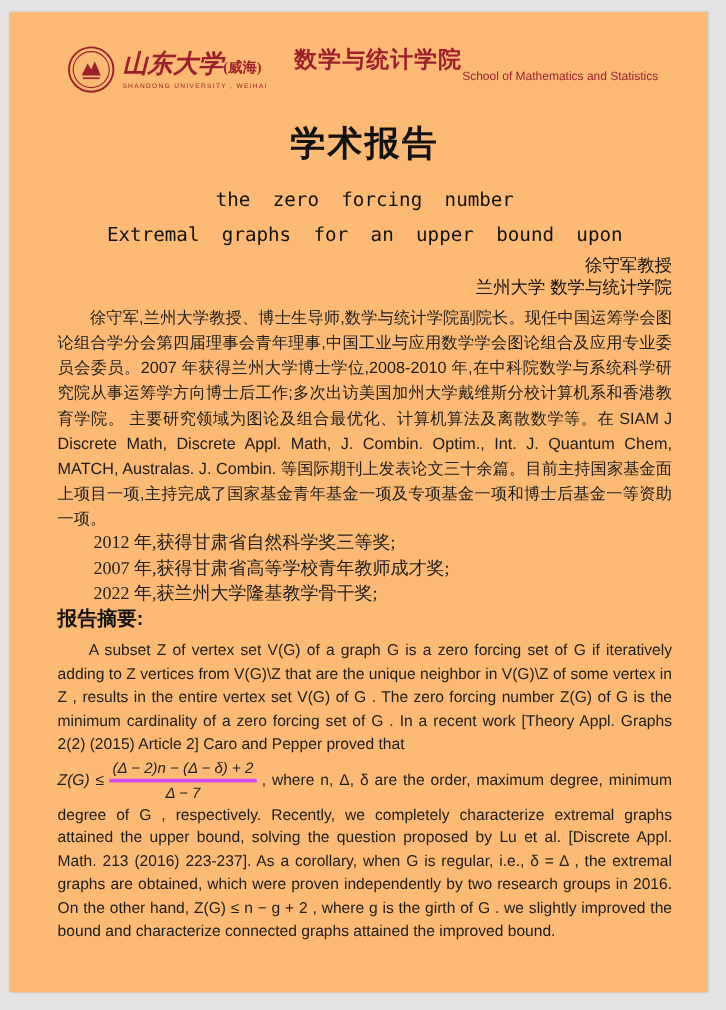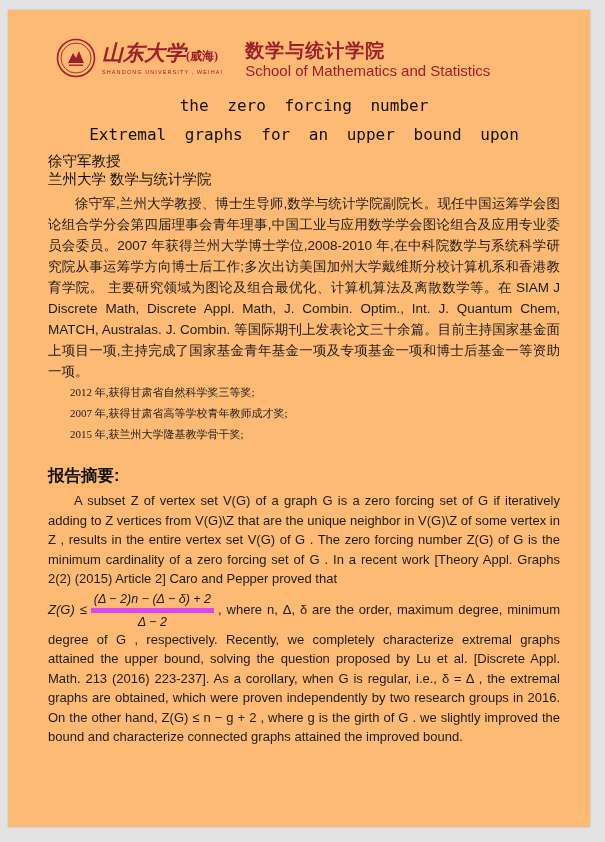--- a/index.html
+++ b/index.html
@@ -29,79 +29,79 @@
     font-style: italic; font-weight: bold;
     font-size: 21px; line-height: 22px;
     color: #9e1f2c; white-space: nowrap;
   }
   .uni-cn .campus { font-size: 12px; font-style: normal; }
   .uni-en {
     font-family: "Liberation Sans", sans-serif;
     font-size: 5.5px; letter-spacing: 1.1px;
     color: #9e1f2c; margin-top: 2px; white-space: nowrap;
   }
-  .school-group { display: flex; flex-direction: column; margin-top: 2px; }
+  .school-group { display: flex; flex-direction: row; margin-top: 2px; text-align: right; }
   .school-cn {
     font-family: "Liberation Sans", sans-serif;
     font-weight: bold; font-size: 19px; line-height: 21px;
     color: #9e1f2c; letter-spacing: 1px;
   }
   .school-en {
     font-family: "Liberation Sans", sans-serif;
-    font-size: 15px; color: #9e1f2c; margin-top: 1px;
+    font-size: 10px; color: #9e1f2c; margin-top: 19px;
   }
   
   .doc-title {
     font-family: "Liberation Sans", sans-serif;
     font-size: 29px; font-weight: bold;
     text-align: center; margin: 22px 0 0 0; letter-spacing: 2px;
     color: #111;
   }
   .talk-title {
     font-family: "DejaVu Sans Mono", monospace;
     font-size: 16px; text-align: center;
     margin-top: 12px; line-height: 29px;
     word-spacing: 9px; color: #111;
   }
   .speaker, .affiliation {
     font-family: "Liberation Sans", sans-serif;
-    font-size: 14.5px; text-align: left; line-height: 18px; color: #111;
+    font-size: 14.5px; text-align: right; line-height: 18px; color: #111;
   }
   .speaker { margin-top: 3px; }
   
   .sec-heading {
     font-family: "Liberation Sans", sans-serif;
     font-size: 16.5px; font-weight: bold; color: #111;
     margin: 0; line-height: 20px;
   }
   .bio-heading { margin-top: 15px; }
-  .abs-heading { margin-top: 20px; }
+  .abs-heading { }
   
   .body-par {
     font-family: Liberation Sans, sans-serif;
     font-size: 13.5px; line-height: 21px;
     text-align: justify; margin: 5px 0 0 0;
     text-indent: 2em; color: #1c1c1c;
   }
   .award-line {
     font-family: "Liberation Serif", serif;
-    font-size: 11px; line-height: 21px;
+    font-size: 15px; line-height: 21px;
     padding-left: 2em; color: #1c1c1c;
   }
   .abstract-par {
     font-size: 13px; line-height: 19.5px; margin-top: 6px;
   }
   .formula-par { text-indent: 0; margin-top: 2px; }
   .math { font-style: italic; }
   .frac {
     display: inline-flex; flex-direction: column;
     vertical-align: middle; text-align: center;
     margin: 0 4px; line-height: 16px; font-size: 12.5px;
   }
-  .frac .num { display: block; padding: 0 3px 1px 3px; border-bottom: 5px solid #d946ef; }
+  .frac .num { display: block; padding: 0 3px 1px 3px; border-bottom: 3px solid #d946ef; }
   .frac .den { display: block; padding-top: 1px; }
   
   .details { margin-top: 17px; }
   .detail-line {
     font-family: "Liberation Sans", sans-serif;
     font-weight: bold; font-size: 16px; line-height: 24px; color: #111;
   }
 </style>
 </head>
 <body>
@@ -122,42 +122,43 @@
         </div>
         <div class="uni-en">SHANDONG UNIVERSITY , WEIHAI</div>
       </div>
     </div>
     <div class="school-group">
       <div class="school-cn">数学与统计学院</div>
       <div class="school-en">School of Mathematics and Statistics</div>
     </div>
   </header>
 
+  <h1 class="doc-title">学术报告</h1>
 
   <div class="talk-title">
     <div>the zero forcing number</div>
     <div>Extremal graphs for an upper bound upon</div>
   </div>
 
   <div class="speaker">徐守军教授</div>
   <div class="affiliation">兰州大学 数学与统计学院</div>
 
   <section>
     <p class="body-par">徐守军,兰州大学教授、博士生导师,数学与统计学院副院长。现任中国运筹学会图论组合学分会第四届理事会青年理事,中国工业与应用数学学会图论组合及应用专业委员会委员。2007 年获得兰州大学博士学位,2008-2010 年,在中科院数学与系统科学研究院从事运筹学方向博士后工作;多次出访美国加州大学戴维斯分校计算机系和香港教育学院。 主要研究领域为图论及组合最优化、计算机算法及离散数学等。在 SIAM J Discrete Math, Discrete Appl. Math, J. Combin. Optim., Int. J. Quantum Chem, MATCH, Australas. J. Combin. 等国际期刊上发表论文三十余篇。目前主持国家基金面上项目一项,主持完成了国家基金青年基金一项及专项基金一项和博士后基金一等资助一项。</p>
     <div class="award-line">2012 年,获得甘肃省自然科学奖三等奖;</div>
     <div class="award-line">2007 年,获得甘肃省高等学校青年教师成才奖;</div>
-    <div class="award-line">2015 年,获兰州大学隆基教学骨干奖;</div>
+    <div class="award-line">2022 年,获兰州大学隆基教学骨干奖;</div>
   </section>
 
   <section>
     <h2 class="sec-heading abs-heading">报告摘要:</h2>
     <p class="body-par abstract-par">A subset Z of vertex set V(G) of a graph G is a zero forcing set of G if iteratively adding to Z vertices from V(G)\Z that are the unique neighbor in V(G)\Z of some vertex in Z , results in the entire vertex set V(G) of G . The zero forcing number Z(G) of G is the minimum cardinality of a zero forcing set of G . In a recent work [Theory Appl. Graphs 2(2) (2015) Article 2] Caro and Pepper proved that</p>
     <p class="body-par abstract-par formula-par"><span class="math">Z(G) ≤</span><span class="frac">
           <span class="num math">(Δ − 2)n − (Δ − δ) + 2</span>
-          <span class="den math">Δ − 2</span>
+          <span class="den math">Δ − 7</span>
         </span><span>, where n, Δ, δ are the order, maximum degree, minimum degree of G , respectively.  Recently, we completely characterize extremal graphs attained the upper bound, solving the question proposed by Lu et al. [Discrete Appl. Math. 213 (2016) 223-237]. As a corollary, when G is regular, i.e., δ = Δ , the extremal graphs are obtained, which were proven independently by two research groups in 2016. On the other hand, Z(G) ≤ n − g + 2 , where g is the girth of G . we slightly improved the bound and characterize connected graphs attained the improved bound.</span></p>
   </section>
 
   <section class="details">
     <div class="detail-line">
       
     </div>
 
   </section>
 

